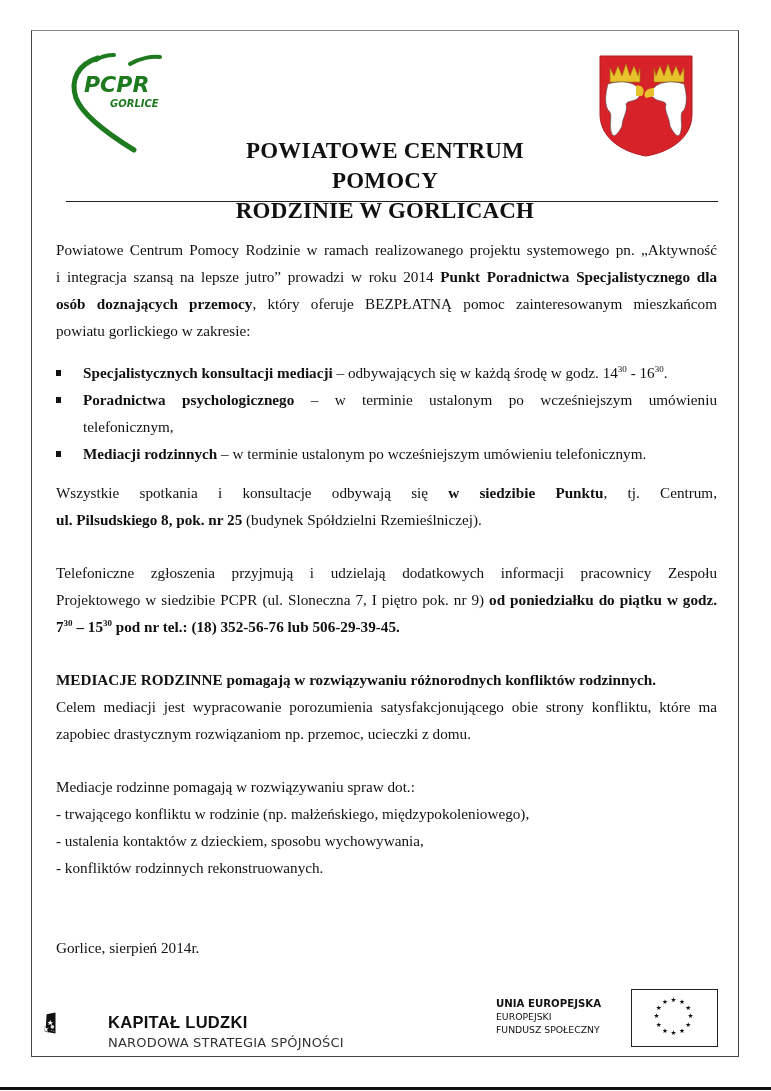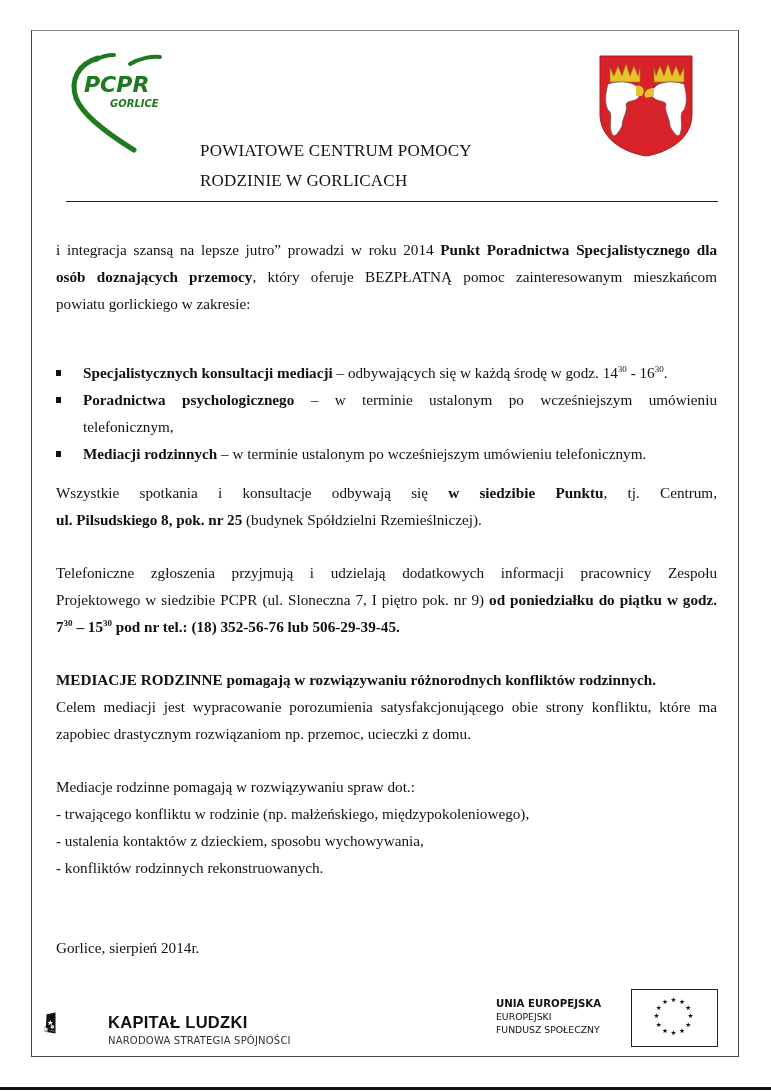--- a/index.html
+++ b/index.html
@@ -5,41 +5,41 @@
   html, body { margin: 0; padding: 0; background: #fff; }
   body { width: 771px; height: 1091px; position: relative; overflow: hidden;
          font-family: "Liberation Serif", "DejaVu Serif", serif; color: #111; }
   .page { position: absolute; left: 31px; top: 30px; width: 708px; height: 1027px;
           border: 1px solid #444; border-top-color: #888; box-sizing: border-box; }
   .bottom-line { position: absolute; left: 0; top: 1087px; width: 771px; height: 3px; background: #111; }
 
   .logo-pcpr { position: absolute; left: 68px; top: 50px; width: 100px; height: 104px; }
   .coat { position: absolute; left: 598px; top: 54px; width: 96px; height: 104px; }
 
-  .title { position: absolute; left: 200px; top: 136px; width: 370px; text-align: left;
-           font-weight: normal; font-size: 17px; line-height: 30px; letter-spacing: 0.2px; }
+  .title { position: absolute; left: 200px; top: 136px; width: 370px; text-align: center;
+           font-weight: bold; font-size: 23px; line-height: 30px; letter-spacing: 0.2px; }
   .hr { position: absolute; left: 66px; top: 201px; width: 652px; height: 1px; background: #222; }
 
   .body-text { position: absolute; left: 56px; width: 661px; font-size: 15.2px; line-height: 27px;
                text-align: justify; }
   .body-text b { font-weight: bold; }
   .line { display: block; white-space: nowrap; }
   .justify-line { display: block; text-align: justify; text-align-last: justify; white-space: normal; }
   sup { font-size: 9px; line-height: 0; vertical-align: 6px; }
   .u { }
 
   .bullets { position: absolute; left: 56px; width: 661px; font-size: 15.2px; line-height: 27px; }
   .bullet { position: relative; padding-left: 27px; }
   .bullet .sq { position: absolute; left: 0; top: 11px; width: 5px; height: 6px; background: #111; }
 
   .kl-logo { position: absolute; left: 44px; top: 983px; width: 230px; height: 80px; }
   .kl-title { position: absolute; left: 108px; top: 1013px; font-family: Liberation Sans, sans-serif;
               font-size: 16.5px; font-weight: bold; letter-spacing: 0.3px; color: #111; }
   .kl-sub { position: absolute; left: 108px; top: 1035px; font-family: "DejaVu Sans", sans-serif;
-            font-size: 10px; color: #333; letter-spacing: 0.2px; text-align: right; }
+            font-size: 13px; color: #333; letter-spacing: 0.2px; text-align: right; }
 
   .eu-text { position: absolute; left: 496px; top: 997px; width: 124px; text-align: left;
              font-family: "DejaVu Sans", sans-serif; color: #111; }
   .eu-1 { font-size: 10.2px; font-weight: bold; line-height: 13px; }
   .eu-2 { font-size: 9.3px; line-height: 13px; }
   .eu-flag { position: absolute; left: 631px; top: 989px; width: 87px; height: 58px;
              border: 1.5px solid #222; box-sizing: border-box; background: #fff; }
 </style>
 </head>
 <body>
@@ -65,20 +65,21 @@
   <path d="M56 34 C 48 34, 44 40, 48 44 L 56 42 Z" fill="#e8c22a"></path>
 </svg>
 
 <div class="title">
   <div>POWIATOWE CENTRUM POMOCY</div>
   <div>RODZINIE W GORLICACH</div>
 </div>
 <div class="hr"></div>
 
 <div class="body-text" style="top:236px;">
+  <span class="justify-line">Powiatowe Centrum Pomocy Rodzinie w ramach realizowanego projektu systemowego pn. „Aktywność</span>
   <span class="justify-line"><span>i integracja szansą na lepsze jutro” prowadzi w roku 2014 </span><b>Punkt Poradnictwa Specjalistycznego dla</b></span>
   <span class="justify-line"><b>osób doznających przemocy</b><span>, który oferuje BEZPŁATNĄ pomoc zainteresowanym mieszkańcom</span></span>
   <span class="line">powiatu gorlickiego w zakresie:</span>
 </div>
 
 <div class="bullets" style="top:359px;">
   <div class="bullet">
     <span class="sq"></span>
     <b>Specjalistycznych konsultacji mediacji</b><span> – odbywających się w każdą środę w godz. 14</span><sup>30</sup><span> - 16</span><sup>30</sup><span>.</span>
   </div>

